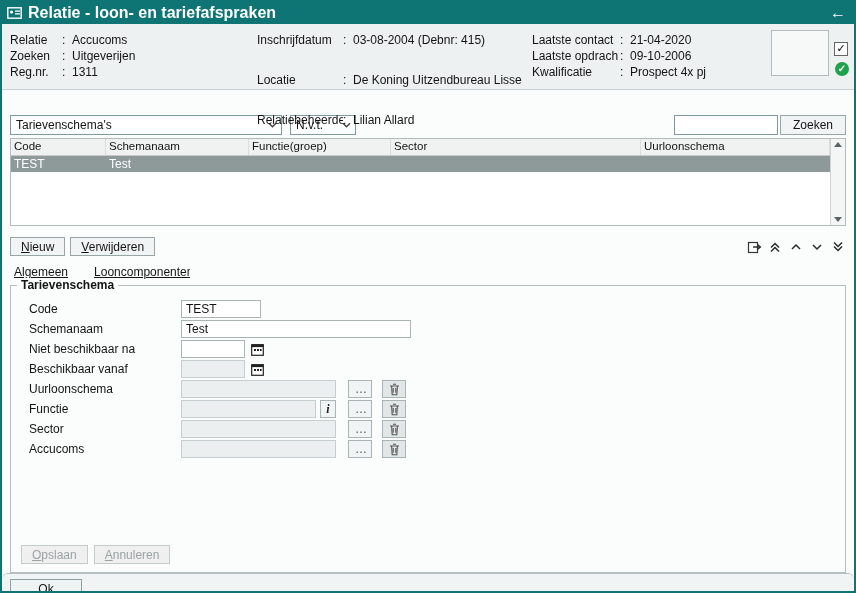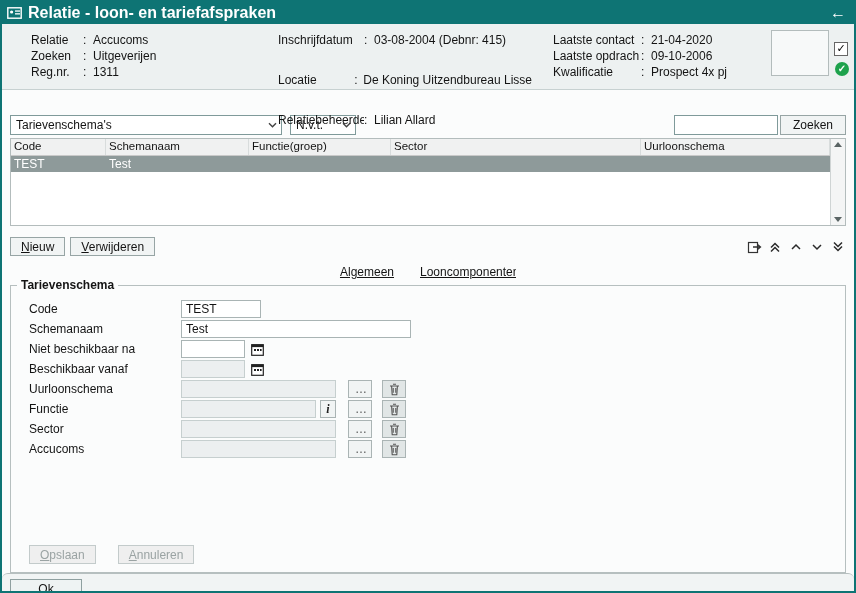--- a/index.html
+++ b/index.html
@@ -12,21 +12,21 @@
   
   .titlebar{height:22px;background:#0e7474;display:flex;align-items:center;color:#fff;flex:0 0 auto;padding:0 8px 0 5px;}
   .titlebar .appicon{display:flex;align-items:center;}
   .titlebar .title{font-weight:bold;font-size:16px;margin-left:6px;white-space:nowrap;}
   .titlebar .back{margin-left:auto;font-size:16px;font-weight:bold;line-height:1;cursor:pointer;}
   
   .header{position:relative;height:66px;background:#edf1f1;border-bottom:1px solid #c7d1d1;
           flex:0 0 auto;box-sizing:border-box;padding:8px 0 0 8px;display:flex;}
   .hcol{display:flex;flex-direction:column;}
   .hcol1{width:247px;} .hcol2{width:275px;gap:24px;} .hcol3{width:240px;}
-  .hrow{display:flex;line-height:16px;white-space:nowrap;margin-left:21px;}
+  .hrow{display:flex;line-height:16px;white-space:nowrap;}
   .hlabel{overflow:hidden;} 
   .hcol1 .hlabel{width:52px;} .hcol2 .hlabel{width:86px;} .hcol3 .hlabel{width:88px;}
   .hcolon{width:8px;} .hvalue{margin-left:2px;}
   .photo-box{position:absolute;top:6px;right:25px;width:56px;height:44px;background:#f7f9f9;border:1px solid #b3bcbc;}
   .hdr-checkbox{position:absolute;top:18px;right:6px;width:12px;height:12px;background:#fff;border:1px solid #666;
                 font-size:11px;line-height:11px;text-align:center;color:#000;cursor:pointer;}
   .ok-circle{position:absolute;top:38px;right:5px;width:14px;height:14px;border-radius:50%;background:#1ea24c;
              color:#fff;font-size:10px;line-height:14px;text-align:center;font-weight:bold;}
   
   .toolbar{display:flex;align-items:center;margin:25px 8px 0;height:20px;flex:0 0 auto;}
@@ -50,39 +50,39 @@
   .vscroll{position:absolute;top:0;right:0;bottom:0;width:15px;background:#f4f5f5;border-left:1px solid #cfd4d4;
            display:flex;flex-direction:column;justify-content:space-between;align-items:center;padding:3px 0;box-sizing:border-box;cursor:pointer;}
   .tri-up{width:0;height:0;border-left:4px solid transparent;border-right:4px solid transparent;border-bottom:5px solid #5a6464;}
   .tri-down{width:0;height:0;border-left:4px solid transparent;border-right:4px solid transparent;border-top:5px solid #5a6464;}
   
   .actions{display:flex;align-items:center;margin:11px 8px 0;flex:0 0 auto;}
   .act-btn{height:19px;padding:0 10px;margin-right:5px;}
   .icon-group{margin-left:auto;display:flex;align-items:center;gap:5px;}
   .icon-btn{width:16px;height:16px;background:transparent;border:none;padding:0;display:flex;align-items:center;justify-content:center;cursor:pointer;}
   
-  .tabs{display:flex;gap:26px;margin:9px 20px 0;flex:0 0 auto;justify-content:center;}
+  .tabs{display:flex;gap:26px;margin:9px 12px 0;flex:0 0 auto;}
   .tab{text-decoration:underline;cursor:pointer;white-space:nowrap;}
   .tab.clip{max-width:96px;overflow:hidden;}
   
   .groupbox{position:relative;margin:6px 8px 0;height:288px;border:1px solid #b6bfbf;box-sizing:border-box;
             padding:14px 10px 10px;flex:0 0 auto;}
   .legend{position:absolute;top:-8px;left:6px;background:#fbfcfc;padding:0 4px;font-weight:bold;}
   .frow{display:flex;align-items:center;height:18px;margin-bottom:2px;}
   .flabel{width:160px;padding-left:8px;box-sizing:border-box;white-space:nowrap;}
   .tinput{height:18px;border:1px solid #a9b4b4;box-sizing:border-box;padding:0 4px;font:inherit;background:#fff;color:#141414;}
   .tinput:disabled{background:#eceff0;border-color:#c6cfcf;color:#777;}
   .w-code{width:80px;} .w-schema{width:230px;} .w-date{width:64px;} .w-long{width:155px;} .w-func{width:135px;}
   .cal-btn{width:16px;height:16px;margin-left:4px;background:transparent;border:none;padding:0;display:flex;align-items:center;justify-content:center;cursor:pointer;}
   .dots-btn{width:24px;height:18px;margin-left:12px;background:#f1f4f4;border:1px solid #aab4b4;font:inherit;line-height:1;cursor:pointer;color:#555;}
   .info-btn{width:16px;height:18px;margin-left:4px;background:#f1f4f4;border:1px solid #aab4b4;cursor:pointer;
             font-family:"Liberation Serif",serif;font-style:italic;font-weight:bold;font-size:12px;line-height:1;color:#222;padding:0;}
   .trash-btn{width:24px;height:18px;margin-left:10px;background:#e1e6e6;border:1px solid #aab4b4;display:flex;
              align-items:center;justify-content:center;cursor:pointer;padding:0;}
-  .saverow{position:absolute;left:18px;bottom:8px;display:flex;gap:22px;}
+  .saverow{position:absolute;left:10px;bottom:8px;display:flex;gap:6px;}
   .dis-btn{height:19px;padding:0 10px;background:#efefef;border:1px solid #c3cbcb;color:#9aa3a3;font:inherit;}
   
   .footer{margin-top:auto;border-top:1px solid #b6bfbf;background:#f1f4f4;padding:5px 8px;flex:0 0 auto;border-radius:6px;}
   .ok-btn{width:72px;height:19px;background:#eef3f3;border:1px solid #8fa0a0;font:inherit;cursor:pointer;color:#141414;}
   .u{text-decoration:underline;}
 </style>
 </head>
 <body>
 
 <div class="window">

